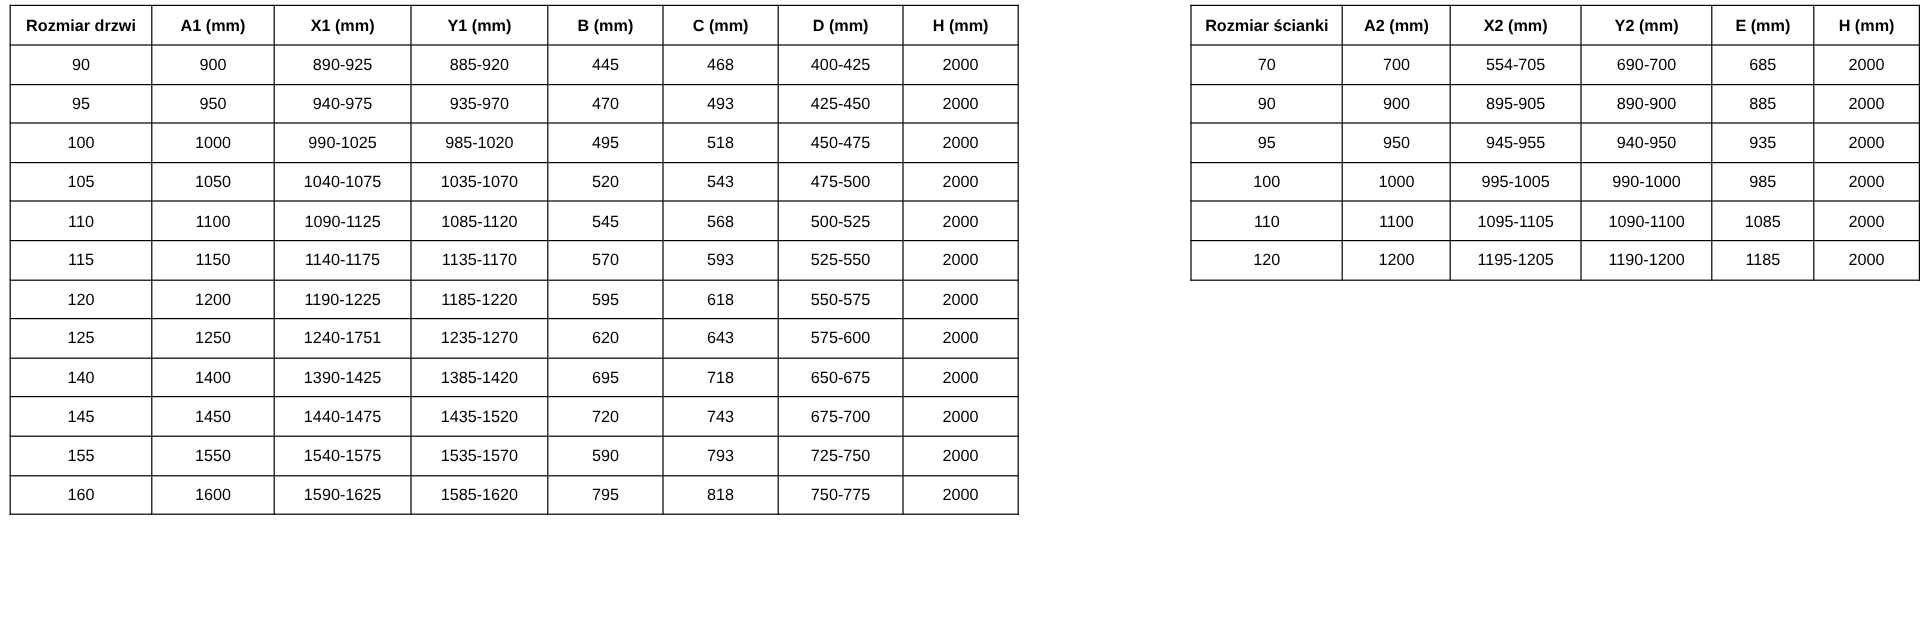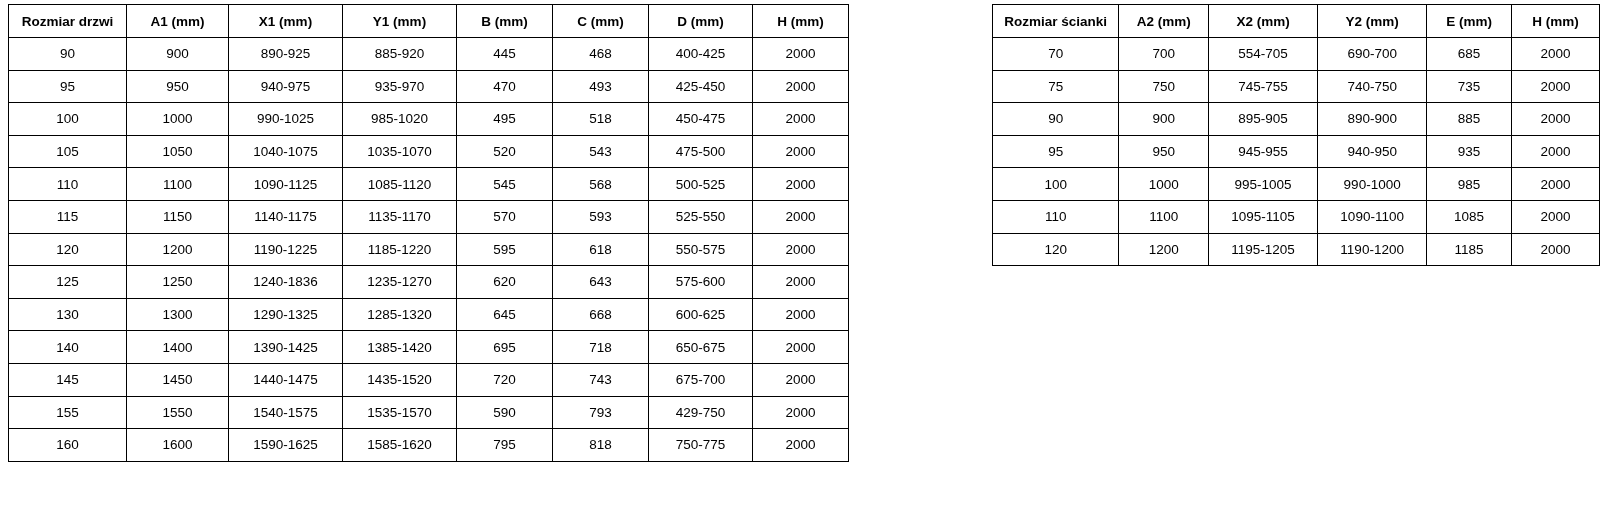--- a/index.html
+++ b/index.html
@@ -161,35 +161,25 @@
             <td>1190-1225</td>
             <td>1185-1220</td>
             <td>595</td>
             <td>618</td>
             <td>550-575</td>
             <td>2000</td>
           </tr>
           <tr>
             <td>125</td>
             <td>1250</td>
-            <td>1240-1836</td>
+            <td>1240-1751</td>
             <td>1235-1270</td>
             <td>620</td>
             <td>643</td>
             <td>575-600</td>
-            <td>2000</td>
-          </tr>
-          <tr>
-            <td>130</td>
-            <td>1300</td>
-            <td>1290-1325</td>
-            <td>1285-1320</td>
-            <td>645</td>
-            <td>668</td>
-            <td>600-625</td>
             <td>2000</td>
           </tr>
           <tr>
             <td>140</td>
             <td>1400</td>
             <td>1390-1425</td>
             <td>1385-1420</td>
             <td>695</td>
             <td>718</td>
             <td>650-675</td>
@@ -205,21 +195,21 @@
             <td>675-700</td>
             <td>2000</td>
           </tr>
           <tr>
             <td>155</td>
             <td>1550</td>
             <td>1540-1575</td>
             <td>1535-1570</td>
             <td>590</td>
             <td>793</td>
-            <td>429-750</td>
+            <td>725-750</td>
             <td>2000</td>
           </tr>
           <tr>
             <td>160</td>
             <td>1600</td>
             <td>1590-1625</td>
             <td>1585-1620</td>
             <td>795</td>
             <td>818</td>
             <td>750-775</td>
@@ -252,28 +242,20 @@
       <tbody id="walls-body">
           <tr>
             <td>70</td>
             <td>700</td>
             <td>554-705</td>
             <td>690-700</td>
             <td>685</td>
             <td>2000</td>
           </tr>
           <tr>
-            <td>75</td>
-            <td>750</td>
-            <td>745-755</td>
-            <td>740-750</td>
-            <td>735</td>
-            <td>2000</td>
-          </tr>
-          <tr>
             <td>90</td>
             <td>900</td>
             <td>895-905</td>
             <td>890-900</td>
             <td>885</td>
             <td>2000</td>
           </tr>
           <tr>
             <td>95</td>
             <td>950</td>

